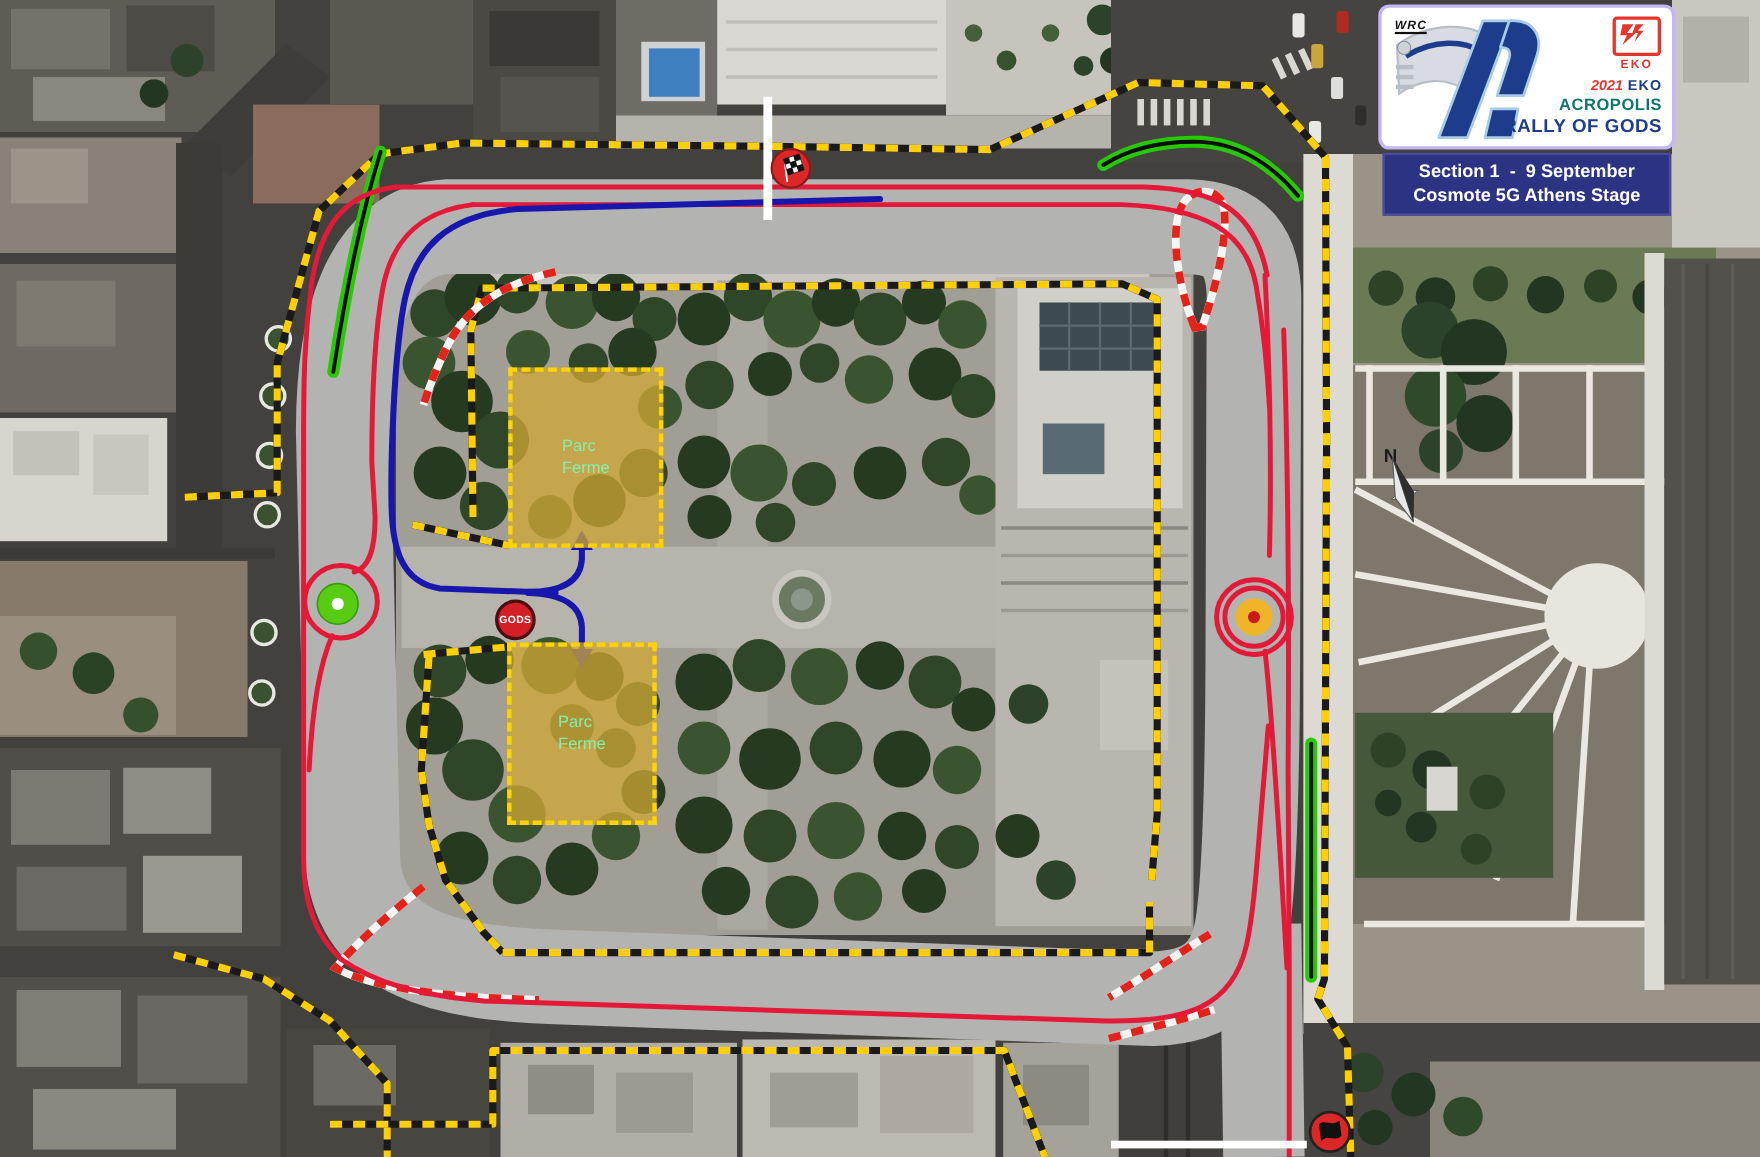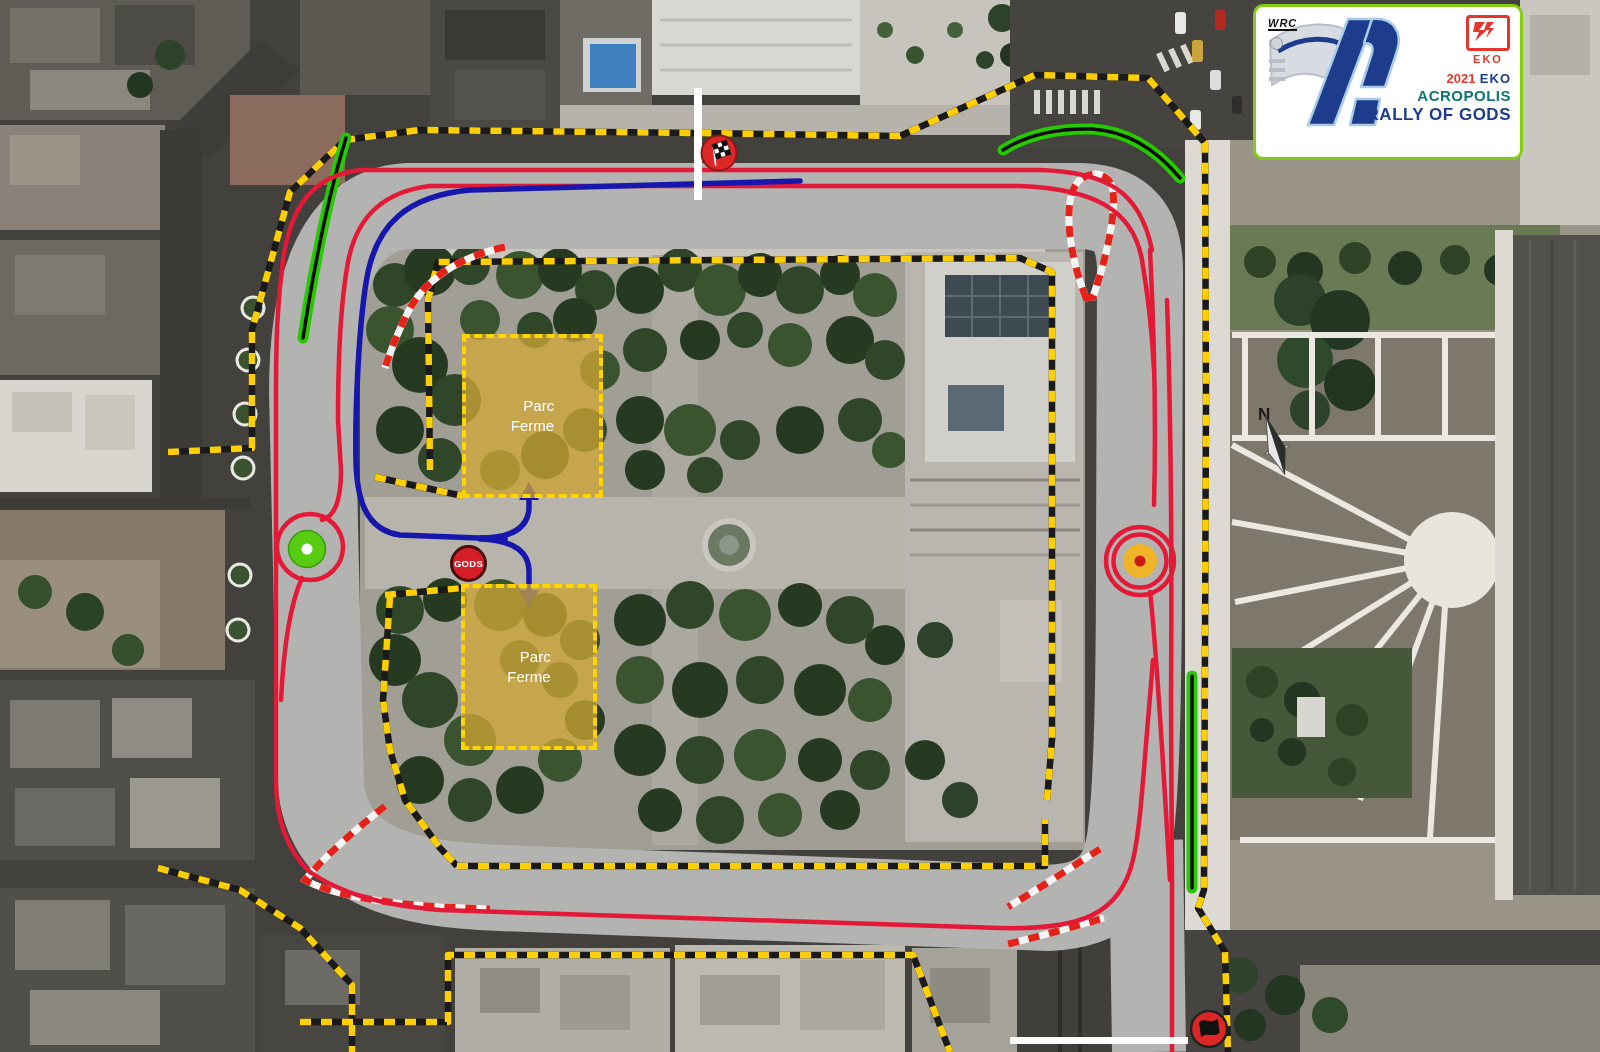--- a/index.html
+++ b/index.html
@@ -7,53 +7,53 @@
     position:relative;width:1600px;height:1052px;overflow:hidden;
     font-family:"Liberation Sans",sans-serif;background:#42413d;
   }
   .stage svg{position:absolute;left:0;top:0;}
   
   .pf-box{
     position:absolute;border:4px dashed #ffd400;background:rgba(210,168,52,.74);
     display:flex;align-items:center;justify-content:center;box-sizing:border-box;
   }
   .pf-label{
-    white-space:pre-line;text-align:right;color:#ffffff;font-size:15px;line-height:1.35;
+    white-space:pre-line;text-align:left;color:#86efac;font-size:15px;line-height:1.35;
   }
   .stop-marker{
     position:absolute;width:37px;height:37px;border-radius:50%;
     background:#d41f26;border:3px solid #4a0d10;box-sizing:border-box;
     display:flex;align-items:center;justify-content:center;
     color:#fff;font-weight:bold;font-size:9.5px;letter-spacing:.3px;
   }
   
   .logo-card{position:absolute;left:1253px;top:4px;width:270px;}
   .logo-main{
-    position:relative;height:156px;background:#fff;border:3px solid #84cc16;
+    position:relative;height:132px;background:#fff;border:3px solid #c4b5fd;
     border-radius:10px;box-sizing:border-box;overflow:hidden;
   }
   .wrc-mark{
     position:absolute;left:12px;top:10px;font-weight:bold;font-style:italic;
     font-size:11px;letter-spacing:1px;color:#101010;border-bottom:2px solid #101010;
   }
   .fia-dot{position:absolute;left:14px;top:30px;width:11px;height:11px;border-radius:50%;
     background:#cfd3d8;border:1px solid #8a9099;}
   .mini-marks{position:absolute;left:13px;top:52px;display:flex;flex-direction:column;gap:5px;}
   .mini-marks span{display:block;width:16px;height:4px;background:#b9bec6;}
   .eko-box{
     position:absolute;right:10px;top:8px;width:44px;height:36px;background:#fff;
     border:3px solid #e8352c;border-radius:4px;box-sizing:border-box;
     display:flex;align-items:center;justify-content:center;
   }
   .eko-text{
     position:absolute;right:10px;top:46px;width:44px;text-align:center;
     color:#e8352c;font-weight:bold;font-size:11px;letter-spacing:2px;
   }
   .title-block{position:absolute;right:9px;top:62px;text-align:right;line-height:1.15;}
-  .title-year{color:#e8352c;font-weight:bold;font-size:13px;}
+  .title-year{color:#e8352c;font-weight:bold;font-style:italic;font-size:13px;}
   .title-sponsor{color:#1d3c8c;font-weight:bold;font-size:13px;letter-spacing:1px;}
   .title-l1{color:#0f766e;font-weight:bold;font-size:15px;letter-spacing:.5px;}
   .title-l2{color:#1d3c8c;font-weight:bold;font-size:17px;letter-spacing:.5px;}
   .logo-banner{
     margin:3px 4px 0 4px;background:#2d3383;border:2px solid #474d9e;
     padding:4px 2px;text-align:center;
   }
   .banner-line{color:#fff;font-weight:bold;font-size:16.5px;line-height:1.35;white-space:pre;}
 </style>
 </head>
@@ -536,15 +536,19 @@
       <div class="eko-text">EKO</div>
       <div class="title-block">
         <div>
           <span class="title-year">2021</span>
           <span class="title-sponsor">EKO</span>
         </div>
         <div class="title-l1">ACROPOLIS</div>
         <div class="title-l2">RALLY OF GODS</div>
       </div>
     </div>
+    <div class="logo-banner">
+      <div class="banner-line">Section 1  -  9 September</div>
+      <div class="banner-line">Cosmote 5G Athens Stage</div>
+    </div>
   </div>
 
 </div>
 
 </body></html>

